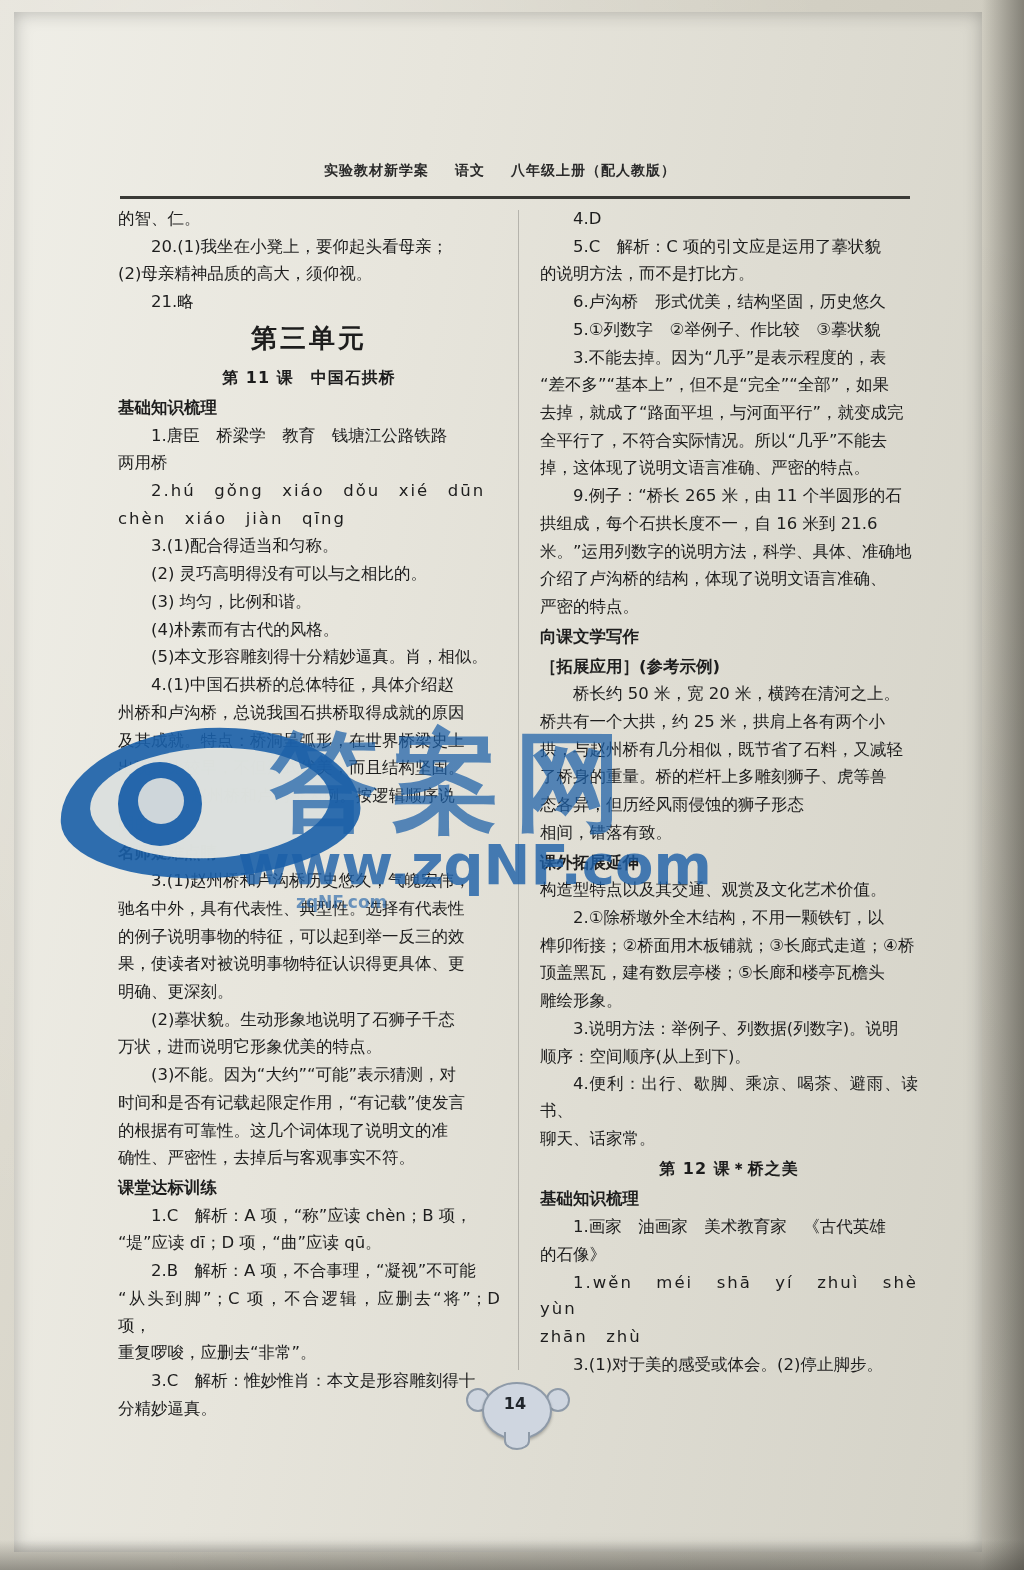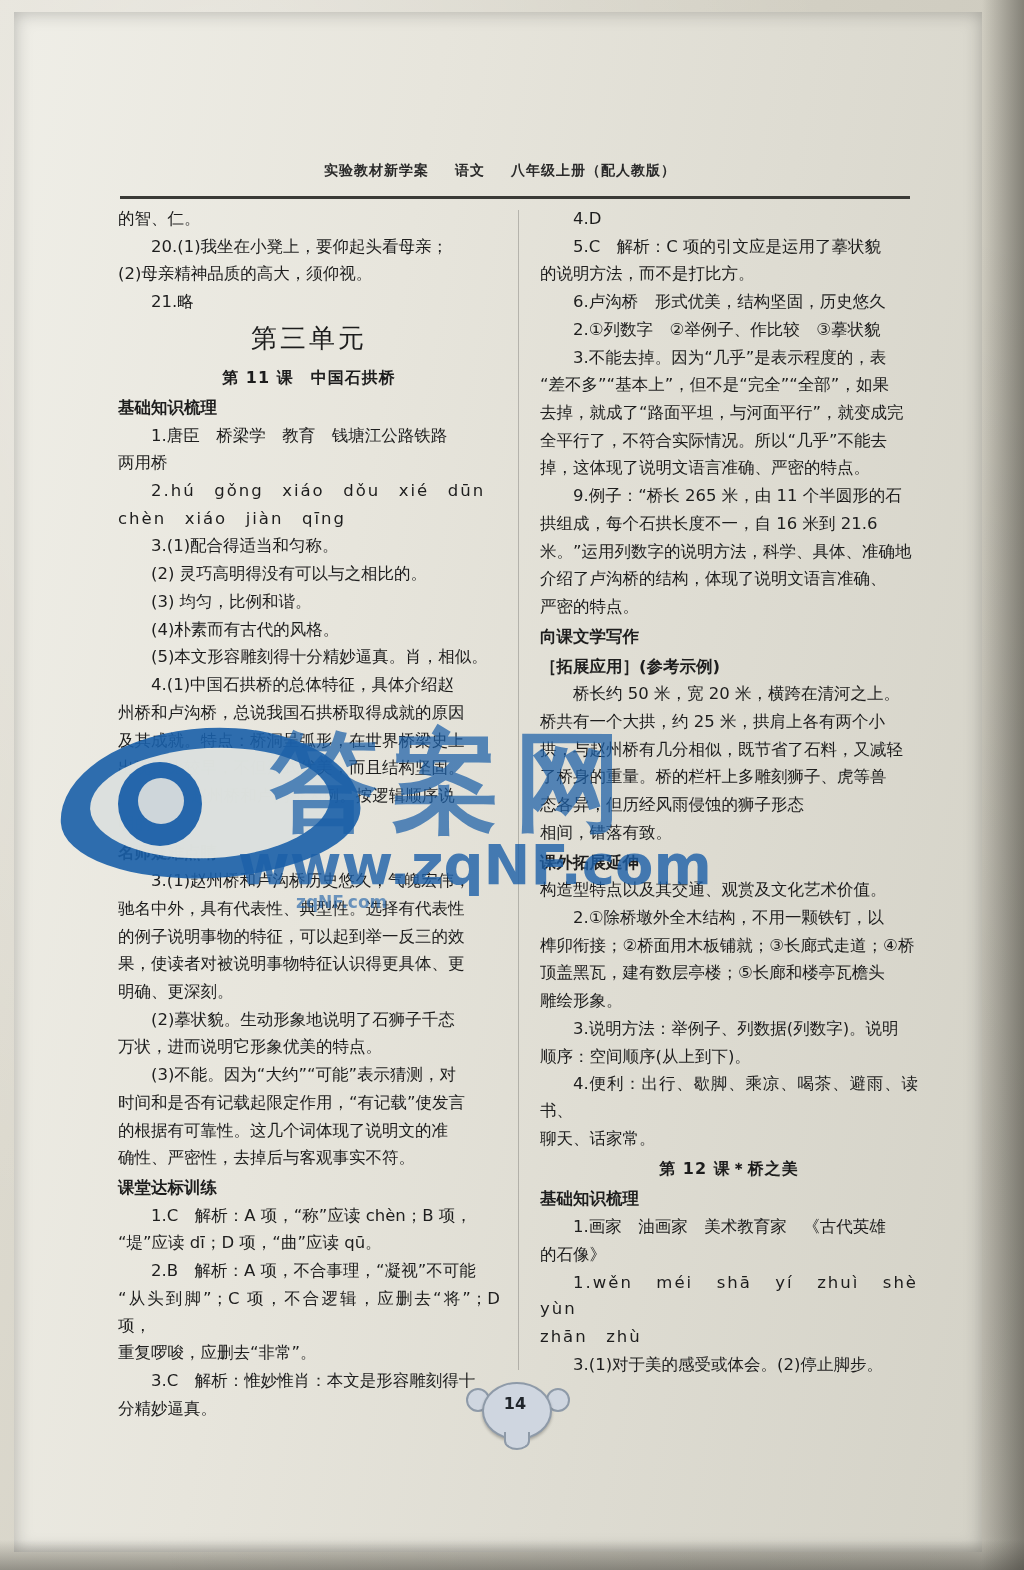--- a/index.html
+++ b/index.html
@@ -91,21 +91,21 @@
     width: 1px;
     height: 1160px;
     background: rgba(40,40,40,0.25);
   }
 
   p { margin: 0 0 1px 0; }
   .ind { text-indent: 2em; }
   .unit-title {
     text-align: center;
     font-size: 26px;
-    font-weight: 400;
+    font-weight: 700;
     margin: 0 0 6px 0;
     letter-spacing: 3px;
   }
   .lesson-title {
     text-align: center;
     font-size: 16px;
     font-weight: 700;
     margin: 4px 0 4px 0;
     letter-spacing: 1px;
   }
@@ -292,21 +292,21 @@
       <p>“从头到脚”；C 项，不合逻辑，应删去“将”；D 项，</p>
       <p>重复啰唆，应删去“非常”。</p>
       <p class="ind">3.C　解析：惟妙惟肖：本文是形容雕刻得十</p>
       <p>分精妙逼真。</p>
     </div>
   <div class="col col-right" id="col-right">
       <p class="ind">4.D</p>
       <p class="ind">5.C　解析：C 项的引文应是运用了摹状貌</p>
       <p>的说明方法，而不是打比方。</p>
       <p class="ind">6.卢沟桥　形式优美，结构坚固，历史悠久</p>
-      <p class="ind">2.①列数字　②举例子、作比较　③摹状貌</p>
+      <p class="ind">5.①列数字　②举例子、作比较　③摹状貌</p>
       <p class="ind">3.不能去掉。因为“几乎”是表示程度的，表</p>
       <p>“差不多”“基本上”，但不是“完全”“全部”，如果</p>
       <p>去掉，就成了“路面平坦，与河面平行”，就变成完</p>
       <p>全平行了，不符合实际情况。所以“几乎”不能去</p>
       <p>掉，这体现了说明文语言准确、严密的特点。</p>
       <p class="ind">9.例子：“桥长 265 米，由 11 个半圆形的石</p>
       <p>拱组成，每个石拱长度不一，自 16 米到 21.6</p>
       <p>米。”运用列数字的说明方法，科学、具体、准确地</p>
       <p>介绍了卢沟桥的结构，体现了说明文语言准确、</p>
       <p>严密的特点。</p>

